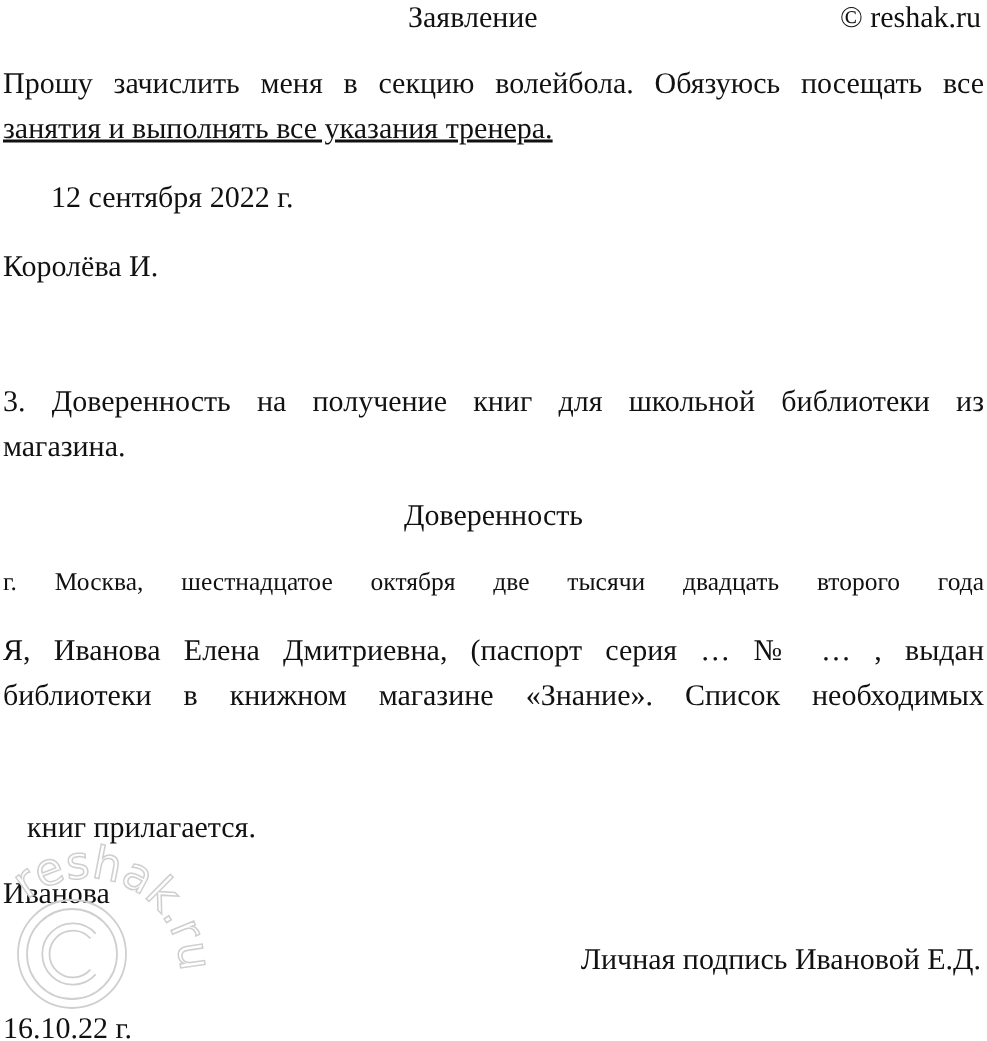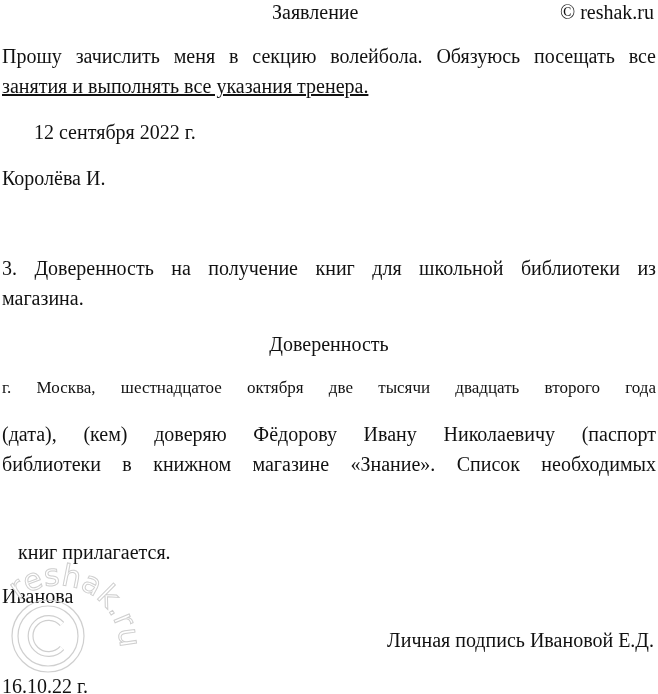--- a/index.html
+++ b/index.html
@@ -37,21 +37,21 @@
   </div>
   <div class="line" style="top:286px;">магазина.</div>
 
   <div class="centered" style="top:332px;">Доверенность</div>
 
   <div class="justify" style="top:376px; font-size:17px;">
     <span>г. Москва, шестнадцатое октября две тысячи двадцать второго года</span>
   </div>
 
   <div class="justify" style="top:422px;">
-    <span style="height:30px; line-height:24px;">(дата), (кем) доверяю Фёдорову Ивану Николаевичу (паспорт</span>
+    <span style="height:30px; line-height:24px;">Я, Иванова Елена Дмитриевна, (паспорт серия … № … , выдан</span>
     <span style="height:30px; line-height:24px;">библиотеки в книжном магазине «Знание». Список необходимых</span>
   </div>
   <div class="line" style="top:540px;margin-left:16px;">книг прилагается.</div>
 
   <div class="line" style="top:584px;">Иванова</div>
   <div class="signature">Личная подпись Ивановой Е.Д.</div>
   <div class="line" style="top:674px;">16.10.22 г.</div>
 
   <svg class="wm" viewBox="0 0 170 140">
     <circle cx="48" cy="96" r="36" fill="none" stroke="#cfcfcf" stroke-width="1.2"></circle>

